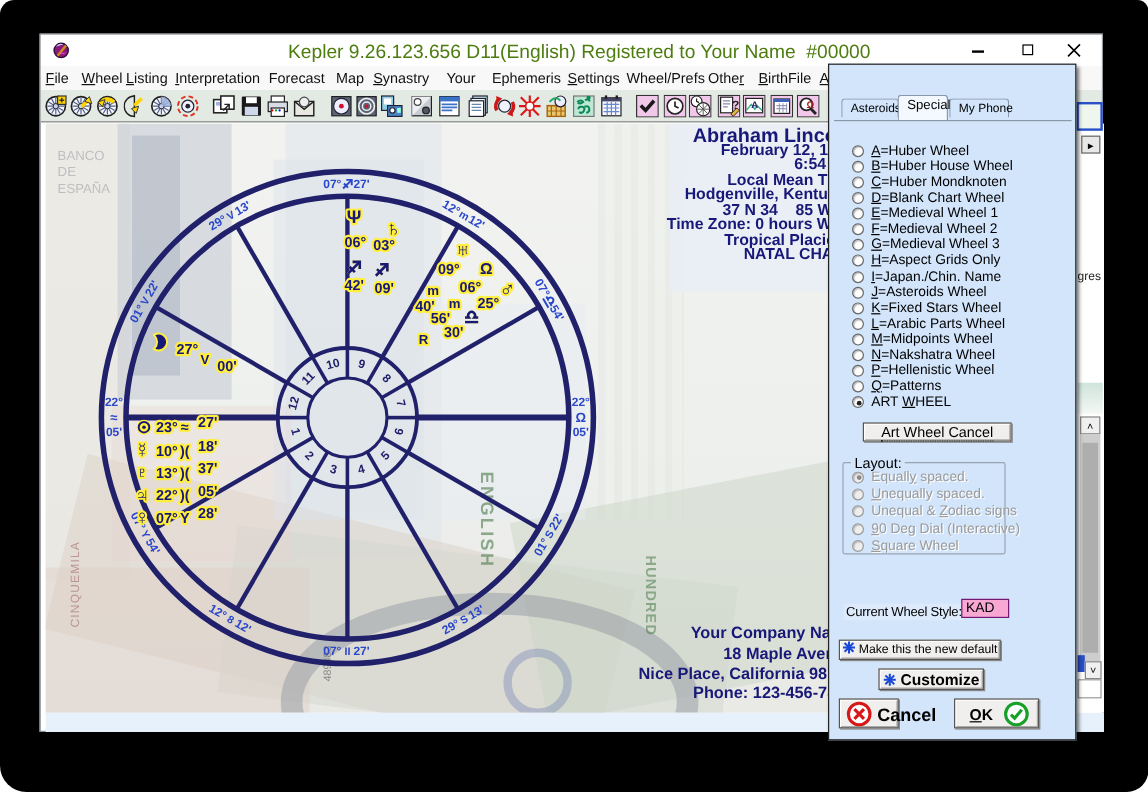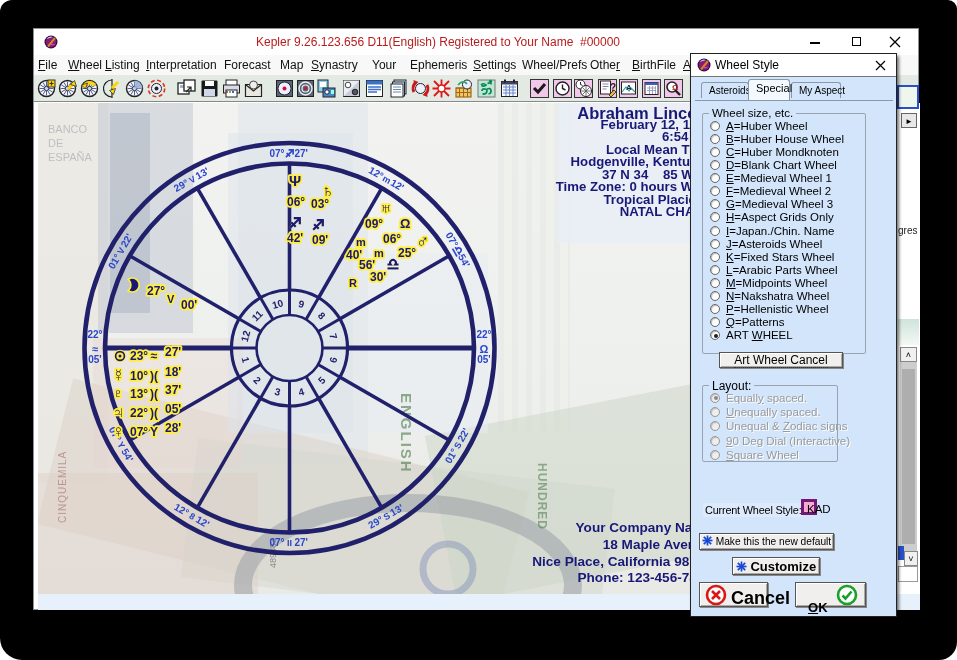--- a/index.html
+++ b/index.html
@@ -1,20 +1,20 @@
 <!DOCTYPE html>
 <html><head><meta charset="utf-8"><style>
 * { margin:0; padding:0; box-sizing:border-box; }
 body { width:957px; height:660px; background:#fff; font-family:"Liberation Sans", sans-serif; position:relative; overflow:hidden; }
 .frame { position:absolute; left:0; top:0; width:957px; height:660px; background:#000; border-radius:12px 9px 18px 22px; }
 .win { position:absolute; left:33px; top:28px; width:886px; height:582px; background:#fff; border:1px solid #8a9096; }
 .tbar { position:absolute; left:0; top:0; width:100%; height:26px; background:#fff; }
 .tbar .ticon { position:absolute; left:10px; top:6px; }
 .tbar .t1 { position:absolute; left:27px; top:6px; font-size:12px; color:#000; }
-.tbar .t2 { position:absolute; left:222px; top:6px; font-size:12px; color:#b91c1c; }
+.tbar .t2 { position:absolute; left:206px; top:6px; font-size:16px; color:#4d7c0f; }
 .wbtn { position:absolute; top:4px; width:18px; height:18px; color:#000; font-size:13px; text-align:center; line-height:18px; }
 .menubar { position:absolute; left:0; top:26px; width:100%; height:20px; background:#f8f8f8; }
 .mi { position:absolute; top:3px; font-size:12px; color:#111; }
 .toolbar { position:absolute; left:0; top:46px; width:100%; height:27px; background:#e3eae3; border-bottom:1px solid #888; }
 .ti { position:absolute; top:4px; }
 .chart { position:absolute; left:4px; top:74px; width:860px; height:491px; background:#f6f6f4; overflow:hidden; }
 .bg { position:absolute; }
 .wheel { position:absolute; left:-37px; top:-102px; }
 .ctxt { position:absolute; color:#181878; font-weight:bold; text-align:right; line-height:12.45px; font-size:13.2px; }
 .rpanel { position:absolute; left:860px; top:74px; width:26px; height:491px; background:#fff; border-left:1px solid #999; }
@@ -532,40 +532,24 @@
   <div style="position:absolute;left:864px;top:196px;font-size:10px;color:#222">gres</div>
   <div style="position:absolute;left:864px;top:290px;width:21px;height:26px;background:linear-gradient(180deg,#cfe4dc,#f4f8f4)"></div>
   <div style="position:absolute;left:866px;top:318px;width:17px;height:15px;background:#f0f0f0;border:1px solid #888;font-size:9px;text-align:center;line-height:14px">˄</div>
   <div style="position:absolute;left:866px;top:333px;width:17px;height:190px;background:#cdcdcd"></div>
   <div style="position:absolute;left:868px;top:340px;width:13px;height:175px;background:#aeaeae"></div>
   <div style="position:absolute;left:864px;top:517px;width:6px;height:14px;background:#2850c8"></div>
   <div style="position:absolute;left:870px;top:522px;width:14px;height:15px;background:#f0f0f0;border:1px solid #888;font-size:9px;text-align:center;line-height:14px">˅</div>
   <div style="position:absolute;left:864px;top:537px;width:20px;height:16px;background:#fff;border:1px solid #999"></div>
 </div>
 <div class="dlg">
-  <div class="dtitle">
-    <span style="position:absolute;left:6px;top:4px"><svg width="14" height="14" viewBox="0 0 14 14">
-          <circle cx="7" cy="7" r="6.5" fill="#2a0a3a"></circle>
-          <circle cx="7" cy="7" r="5.4" fill="#8a1878"></circle>
-          <path d="M2.5 4 A 5.4 5.4 0 0 1 9 1.9 Z" fill="#c8d0f0"></path>
-          <path d="M11 3 L4 11.5" stroke="#c89018" stroke-width="2"></path>
-          <path d="M5 9 A 5.4 5.4 0 0 0 11.5 9 Z" fill="#e040c0"></path>
-        </svg></span>
-    <span style="position:absolute;left:24px;top:4px;font-size:12px">Wheel Style</span>
-    <svg style="position:absolute;right:10px;top:6px" width="11" height="11" viewBox="0 0 11 11">
-        <path d="M1 1 L10 10 M10 1 L1 10" stroke="#000" stroke-width="1.2"></path>
-      </svg>
-  </div>
   <div class="dtab" style="left:10px;top:28px;width:48px;font-size:10px">Asteroids</div>
   <div class="dtab act" style="left:57px;top:25px;width:42px;height:21px;font-size:11px">Special</div>
-  <div class="dtab" style="left:100px;top:28px;width:50px;font-size:10px;white-space:nowrap">My Aspect</div>
+  <div class="dtab" style="left:100px;top:28px;width:50px;font-size:10px;white-space:nowrap">My Phone</div>
   <div style="position:absolute;left:4px;top:46px;width:198px;border-top:1px solid #8899aa"></div>
-  <div class="gbox" style="left:11px;top:59px;width:164px;height:241px">
-    <span class="glab">Wheel size, etc.</span>
-  </div>
   <div class="ro" style="top:65.7px">
       <span class="rb"></span>
       <span class="rl"><u>A</u>=Huber Wheel</span>
     </div>
     <div class="ro" style="top:78.8px">
       <span class="rb"></span>
       <span class="rl"><u>B</u>=Huber House Wheel</span>
     </div>
     <div class="ro" style="top:91.9px">
       <span class="rb"></span>
@@ -645,43 +629,43 @@
     </div>
     <div class="ro" style="top:395.1px">
       <span class="rb gray"></span>
       <span class="rl gl"><u>S</u>quare Wheel</span>
     </div>
   <div class="btn" style="left:28px;top:298px;width:124px;height:16px;line-height:15px;border-width:1.5px"><span style="border-bottom:1px dotted #333">Art Wheel Cancel</span></div>
   <div class="gbox" style="left:11px;top:331px;width:136px;height:77px">
     <span class="glab" style="font-weight:normal;font-size:12px">Layout:</span>
   </div>
   <div style="position:absolute;left:12px;top:449px;font-size:10.9px;letter-spacing:-0.2px;background:#dceafc;padding:1px 2px;white-space:nowrap">Current Wheel Style:</div>
-  <div style="position:absolute;left:110px;top:445px;width:16px;height:16px;background:#f9a8d4;border:3px solid #701a75;font-size:11.5px;padding:1px 3px">KAD</div>
+  <div style="position:absolute;left:110px;top:445px;width:40px;height:16px;background:#f9a8d4;border:1px solid #701a75;font-size:11.5px;padding:1px 3px">KAD</div>
   <div class="btn" style="left:8px;top:479px;width:135px;height:17px;line-height:16px;font-size:10.2px;white-space:nowrap"><svg width="11" height="11" viewBox="0 0 11 11" style="vertical-align:-1px">
         <g stroke="#1848d8" stroke-width="1.7">
           <line x1="5.5" y1="0.5" x2="5.5" y2="10.5"></line>
           <line x1="0.5" y1="5.5" x2="10.5" y2="5.5"></line>
           <line x1="1.8" y1="1.8" x2="9.2" y2="9.2"></line>
           <line x1="9.2" y1="1.8" x2="1.8" y2="9.2"></line>
         </g>
       </svg> Make this the new default</div>
   <div class="btn" style="left:41px;top:503px;width:88px;height:18px;line-height:17px;font-weight:bold;font-size:13px"><svg width="11" height="11" viewBox="0 0 11 11" style="vertical-align:-1px">
         <g stroke="#1848d8" stroke-width="1.7">
           <line x1="5.5" y1="0.5" x2="5.5" y2="10.5"></line>
           <line x1="0.5" y1="5.5" x2="10.5" y2="5.5"></line>
           <line x1="1.8" y1="1.8" x2="9.2" y2="9.2"></line>
           <line x1="9.2" y1="1.8" x2="1.8" y2="9.2"></line>
         </g>
       </svg> Customize</div>
-  <div class="btn" style="left:8px;top:528px;width:69px;height:25px;font-weight:bold;font-size:18px">
+  <div class="btn" style="left:8px;top:528px;width:50px;height:25px;font-weight:bold;font-size:15px">
       <span style="position:absolute;left:5px;top:1px"><svg width="22" height="22" viewBox="0 0 22 22">
           <circle cx="11" cy="11" r="9" fill="#fff" stroke="#d81818" stroke-width="2.6"></circle>
           <path d="M7 7 L15 15 M15 7 L7 15" stroke="#d81818" stroke-width="2.6"></path>
         </svg></span>
       <span style="position:absolute;left:31px;top:5px">Cancel</span>
     </div>
   <div class="btn" style="left:104px;top:528px;width:71px;height:25px;font-weight:bold;font-size:13px">
-      <span style="position:absolute;left:12px;top:17px"><u>O</u>K</span>
+      <span style="position:absolute;left:12px;top:5px"><u>O</u>K</span>
       <span style="position:absolute;left:40px;top:1px"><svg width="22" height="22" viewBox="0 0 22 22">
           <circle cx="11" cy="11" r="9" fill="#fff" stroke="#18a028" stroke-width="2.6"></circle>
           <path d="M6.5 11.5 L9.5 14.5 L15.5 7.5" stroke="#18a028" stroke-width="2.6" fill="none"></path>
         </svg></span>
     </div>
 </div>
 </body></html>

